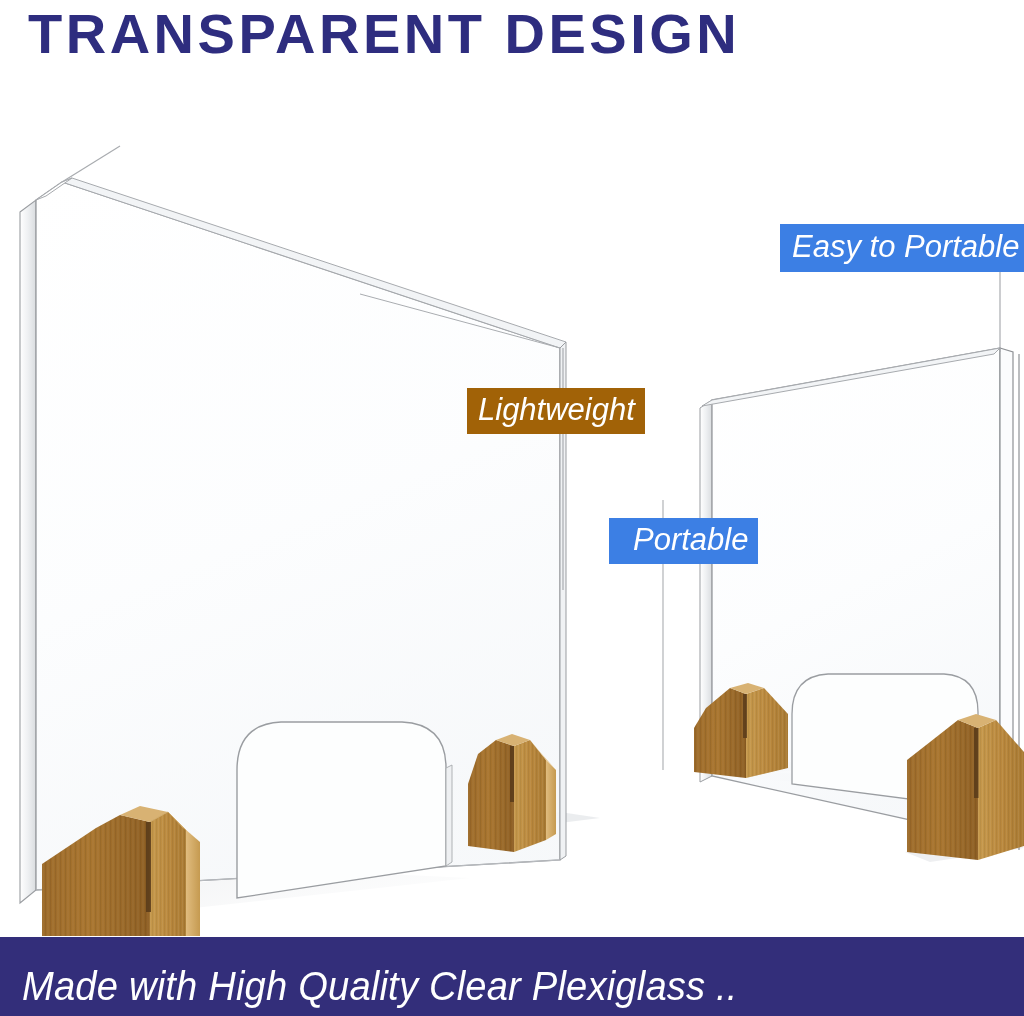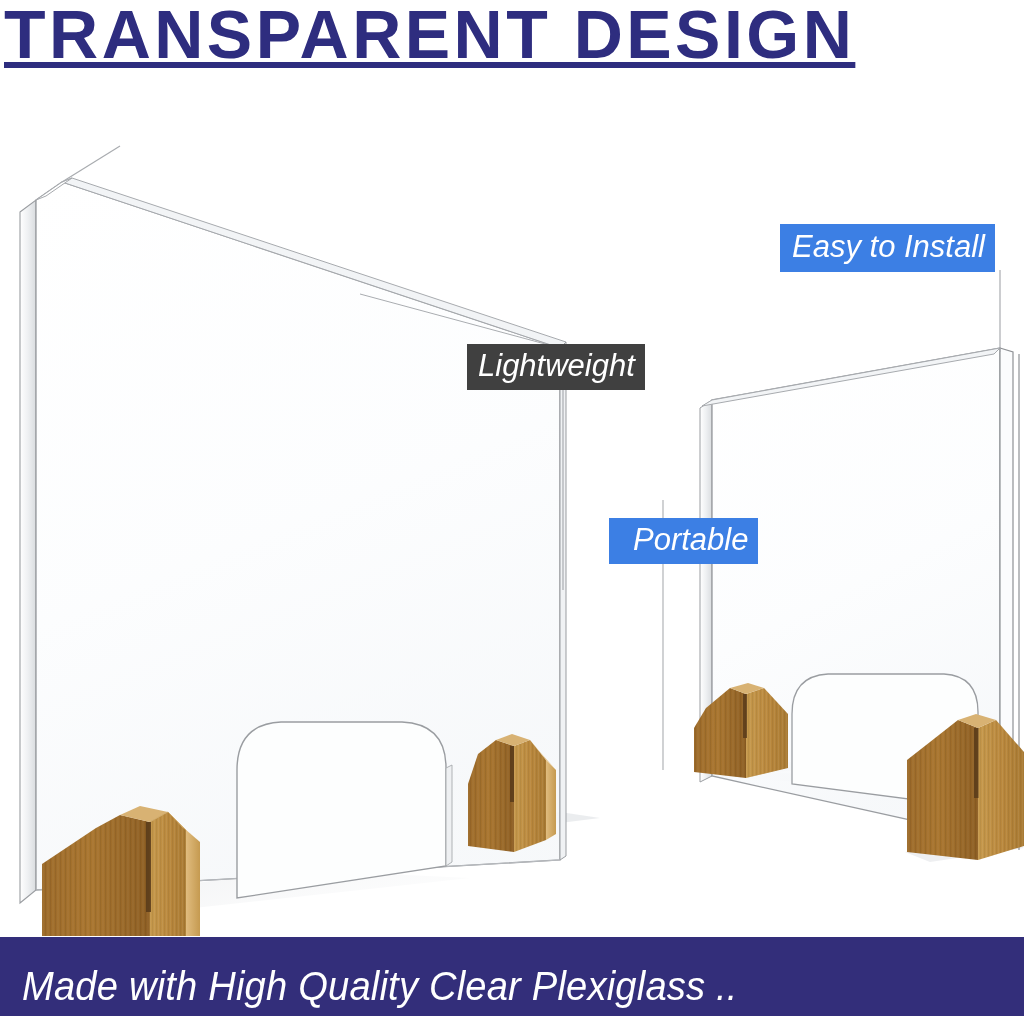--- a/index.html
+++ b/index.html
@@ -14,32 +14,31 @@
     position: relative;
     width: 1024px;
     height: 1016px;
     background: #ffffff;
     overflow: hidden;
   }
 
   
   #title {
     position: absolute;
-    left: 4px;
+    left: 28px;
     top: 2px;
     width: 900px;
     height: 66px;
-    font-size: 68px;
+    font-size: 56px;
     line-height: 64px;
     font-weight: 700;
     letter-spacing: 3.5px;
     color: #2e2d7f;
     white-space: nowrap;
     font-family: "Liberation Sans", sans-serif;
-    text-decoration: underline;
   }
 
   
   #stage {
     position: absolute;
     left: 0;
     top: 70px;
     width: 1024px;
     height: 866px;
   }
@@ -245,24 +244,24 @@
         <path d="M 360 224 L 560 278" stroke-width="1"></path>
         <path d="M 563 278 L 563 520" stroke-width="1.2"></path>
         <path d="M 663 430 L 663 700" stroke-width="1.1"></path>
         <path d="M 1000 200 L 1000 282" stroke-width="1.2"></path>
       </g>
     </svg>
   </div>
 
 
   <div class="badge" id="badge-easy" style="background-color: rgb(60, 127, 228); color: rgb(255, 255, 255);">
-    <span>Easy to Install</span>
-  </div>
-
-  <div class="badge" id="badge-light" style="background-color: #404040; color: rgb(255, 255, 255);">
+    <span>Easy to Portable</span>
+  </div>
+
+  <div class="badge" id="badge-light" style="background-color: #a16207; color: rgb(255, 255, 255); margin-top: 44px;">
     <span>Lightweight</span>
   </div>
 
   <div class="badge" id="badge-portable" style="background-color: rgb(60, 127, 228); color: rgb(255, 255, 255);">
     <span>Portable</span>
   </div>
 
   <div id="banner" style="background-color: rgb(51, 46, 122);">
     <div id="banner-text" style="color: rgb(255, 255, 255);">Made with High Quality Clear Plexiglass ..</div>
   </div>

